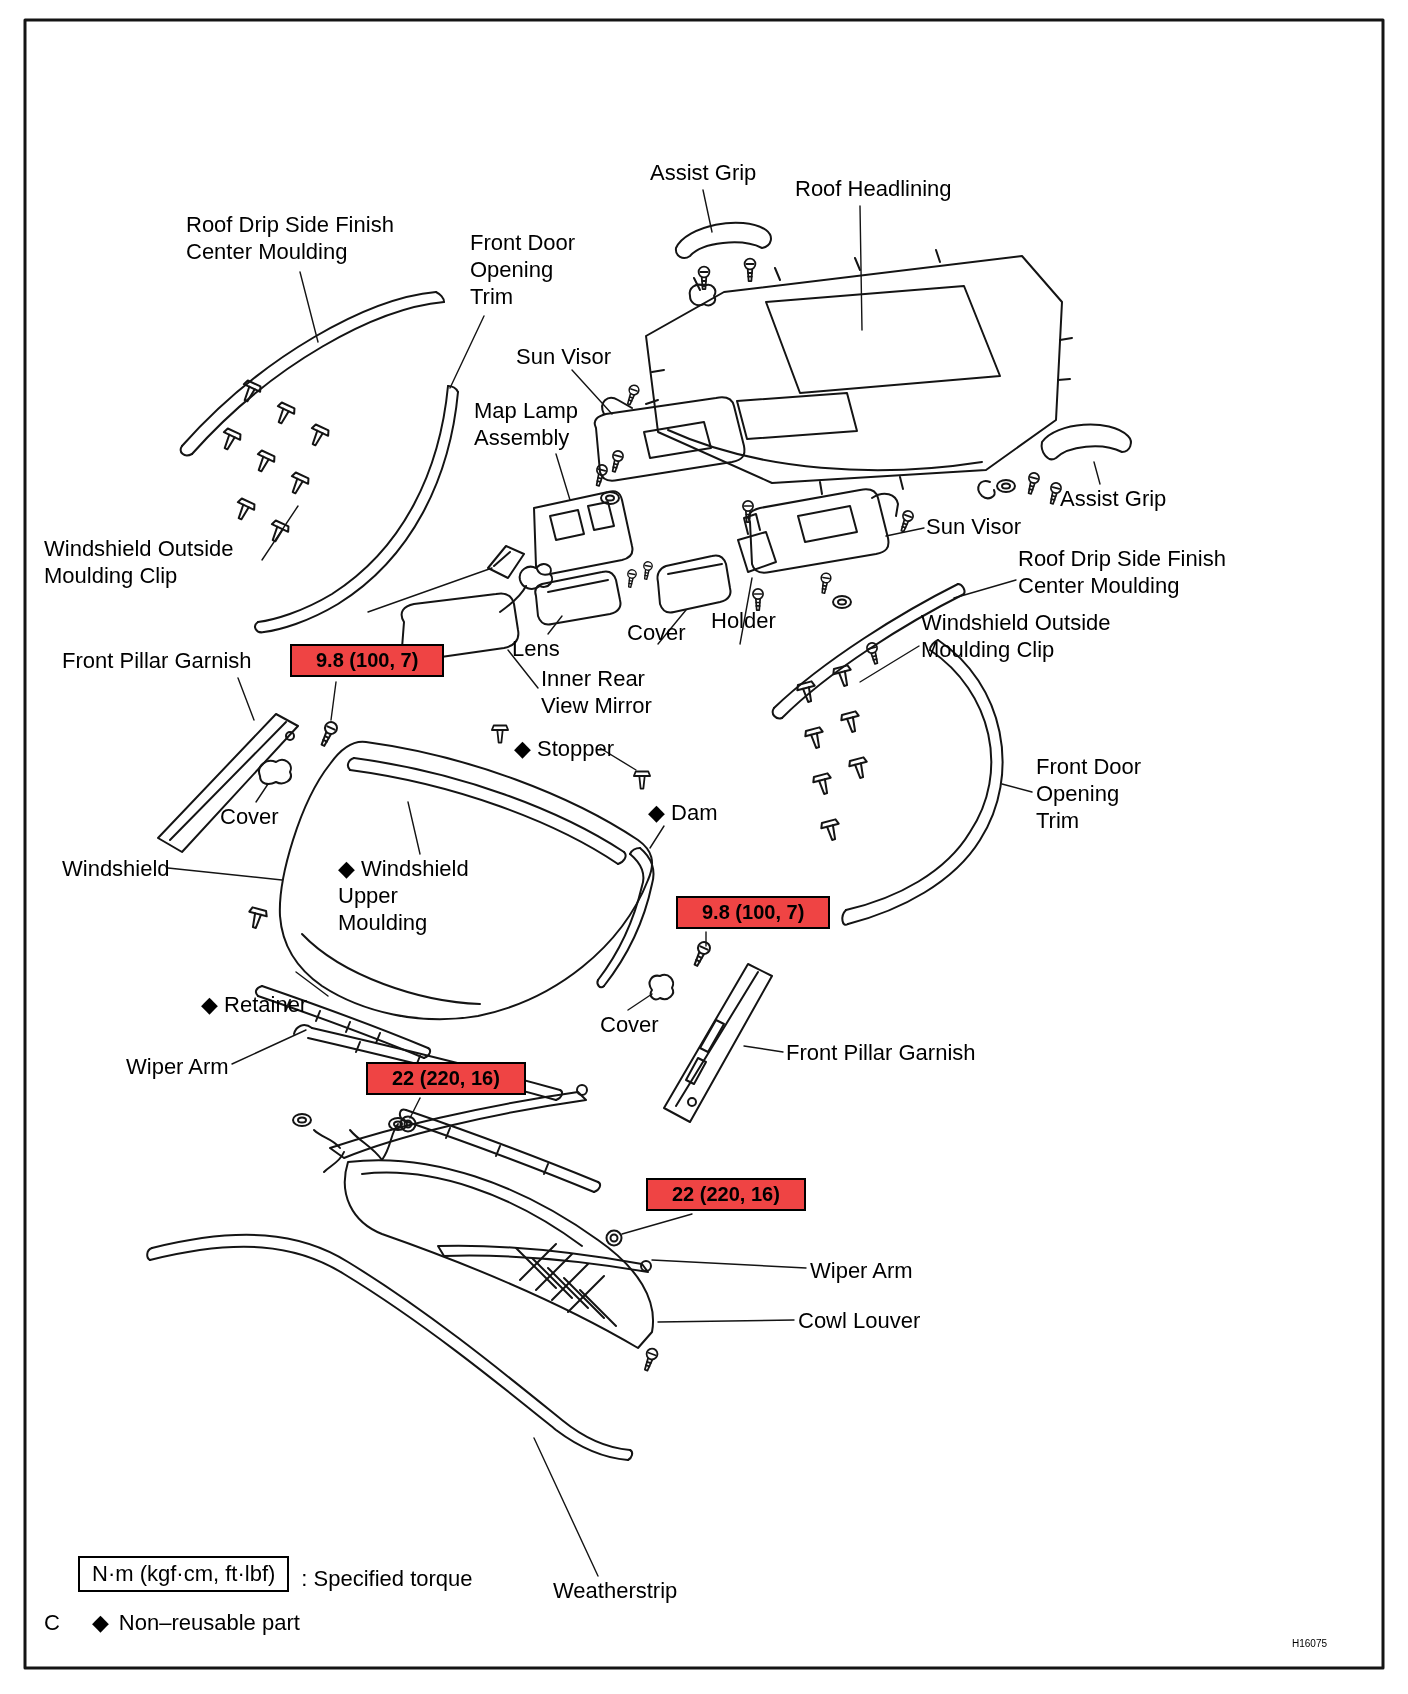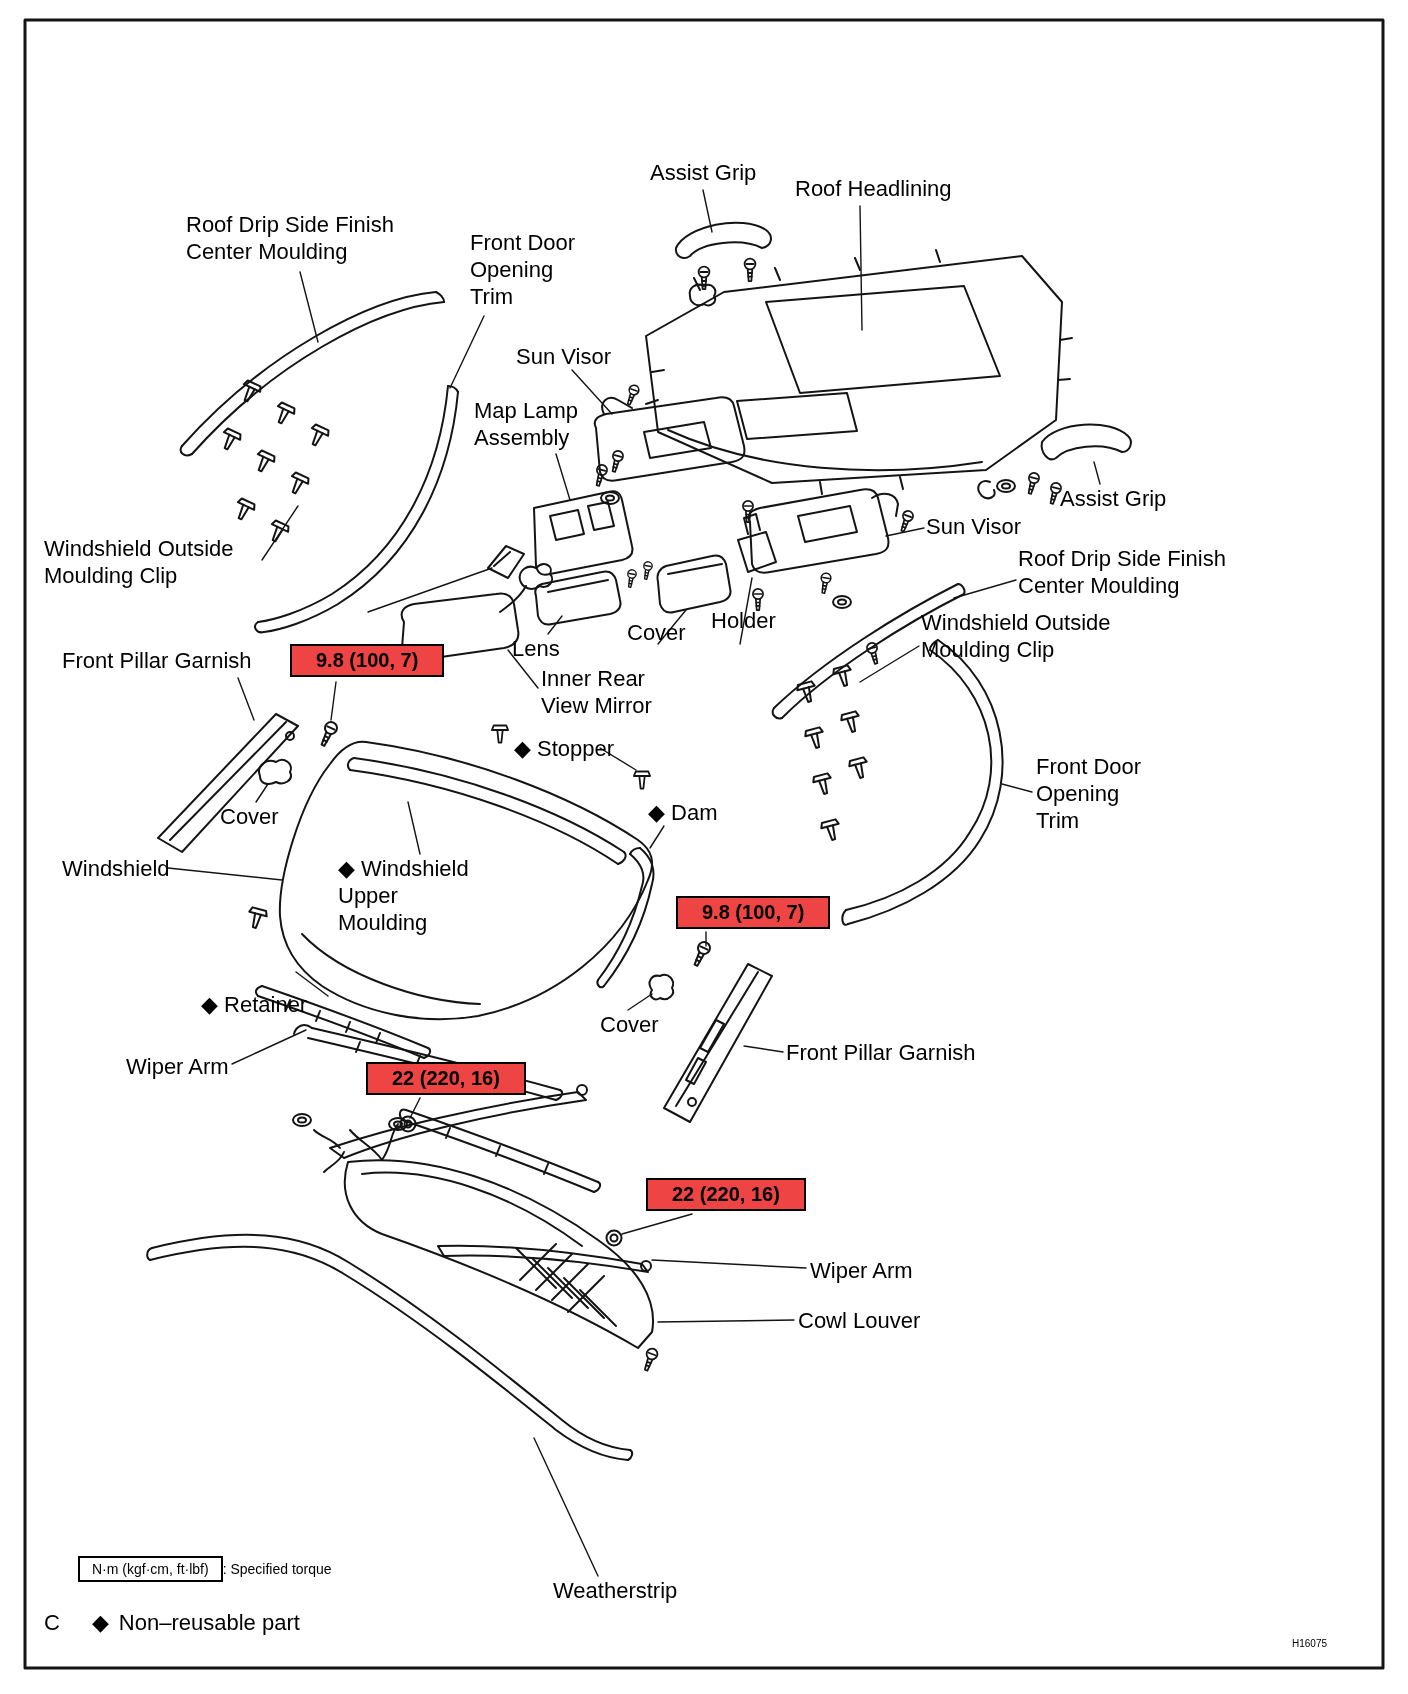--- a/index.html
+++ b/index.html
@@ -15,22 +15,22 @@
   #art .leader { stroke-width:1.4; }
   .lbl {
     position:absolute; font-size:22px; line-height:1.22; color:#000; white-space:normal;
   }
   .nowrap { white-space:nowrap; }
   .torque {
     position:absolute; border:2px solid #000; background:#ef4444;
     font-weight:bold; font-size:20px; padding:3px 24px; white-space:nowrap;
   }
   .legend-row {
-    position:absolute; display:flex; align-items:center; 
-    font-size:14px; white-space:nowrap;
+    position:absolute; display:flex; align-items:flex-end; gap:12px;
+    font-size:22px; white-space:nowrap;
   }
   .legend-box { border:2px solid #000; padding:3px 12px; }
   .note-row { position:absolute; display:flex; gap:32px; font-size:22px; white-space:nowrap; }
   .note-pair { display:flex; gap:10px; }
   .code { position:absolute; font-size:10px; }
 </style>
 </head>
 <body>
 
 <div class="page">

